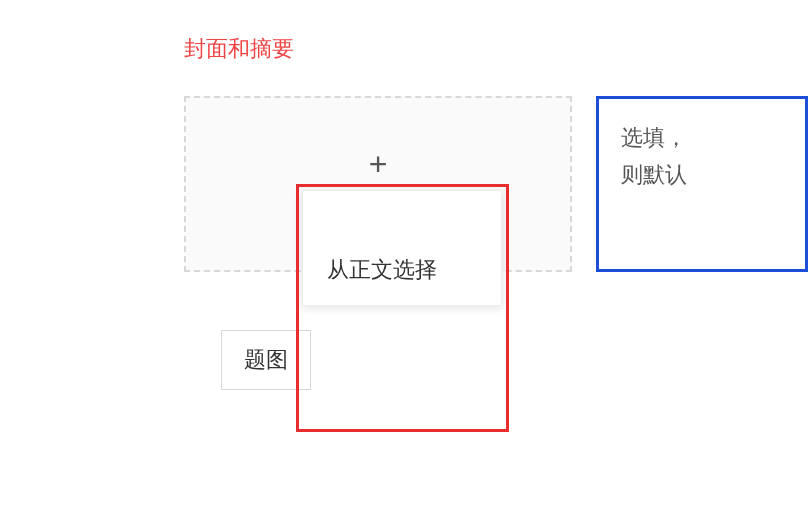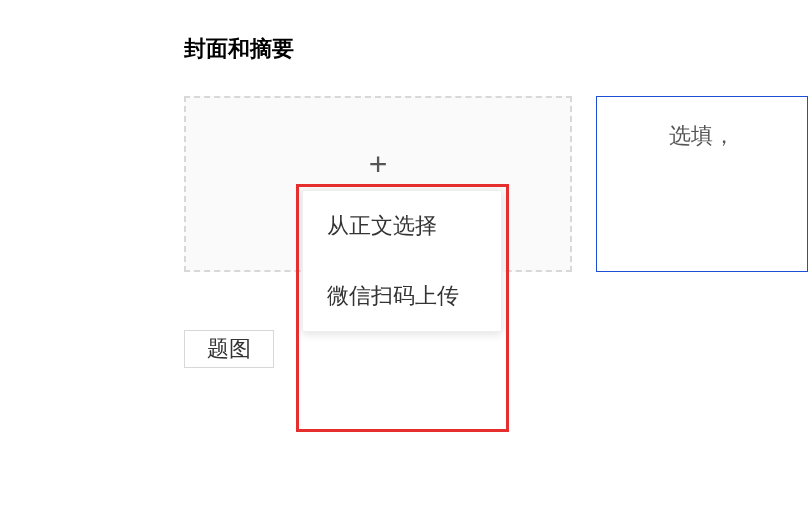--- a/index.html
+++ b/index.html
@@ -9,22 +9,22 @@
       width: 808px;
       height: 506px;
       overflow: hidden;
       position: relative;
     }
     .container {
       padding: 34px 0 0 184px;
     }
     .section-title {
       font-size: 22px;
-      color: #000000;
-      font-weight: 700;
+      color: #ef4444;
+      font-weight: 400;
       margin-bottom: 32px;
     }
     .upload-row {
       display: flex;
       gap: 24px;
     }
     .upload-box {
       width: 388px;
       height: 176px;
       border: 2px dashed #d8d8d8;
@@ -40,56 +40,57 @@
       font-weight: 300;
       color: #555;
       line-height: 1;
       margin-bottom: 10px;
     }
     .upload-hint {
       font-size: 22px;
       color: #888;
     }
     .desc-box {
-      border: 1px solid #1d4ed8;
+      border: 3px solid #1d4ed8;
       padding: 20px 22px;
       font-size: 22px;
       color: #555;
       line-height: 1.7;
       flex: 1;
       min-width: 0;
-      text-align: center;
     }
     .bottom-button {
       margin-top: 58px;
       display: inline-block;
       border: 1px solid #d8d8d8;
       background: #fff;
-      padding: 3px 22px;
+      padding: 14px 22px;
       font-size: 22px;
       color: #333;
       cursor: pointer;
+      margin-left: 37px;
     }
     .dropdown {
       position: absolute;
       left: 302px;
       top: 190px;
       width: 200px;
       background: #fff;
       border: 1px solid #eee;
       box-shadow: 0 2px 10px rgba(0,0,0,0.12);
       border-radius: 2px;
       z-index: 10;
     }
     .dropdown-item {
       padding: 20px 24px;
       font-size: 22px;
       color: #333;
       cursor: pointer;
       white-space: nowrap;
+      margin-top: 44px;
     }
     .highlight-box {
       position: absolute;
       left: 296px;
       top: 184px;
       width: 213px;
       height: 248px;
       border: 3px solid #e62e2e;
       pointer-events: none;
       z-index: 20;
@@ -101,24 +102,24 @@
 <div class="container">
   <div class="section-title">封面和摘要</div>
 
   <div class="upload-row">
     <div class="upload-box">
       <div class="plus-icon">+</div>
       <div class="upload-hint">面</div>
     </div>
     <div class="desc-box">
       <div>选填，</div>
+      <div>则默认</div>
     </div>
   </div>
 
   <button class="bottom-button">题图</button>
 </div>
 
 <div class="dropdown">
   <div class="dropdown-item">从正文选择</div>
-  <div class="dropdown-item">微信扫码上传</div>
 </div>
 
 <div class="highlight-box"></div>
 
 </body></html>

